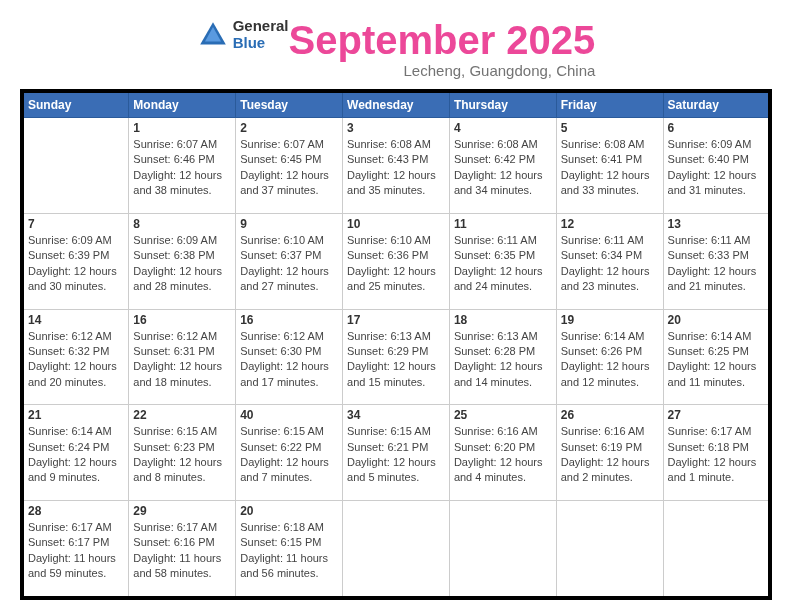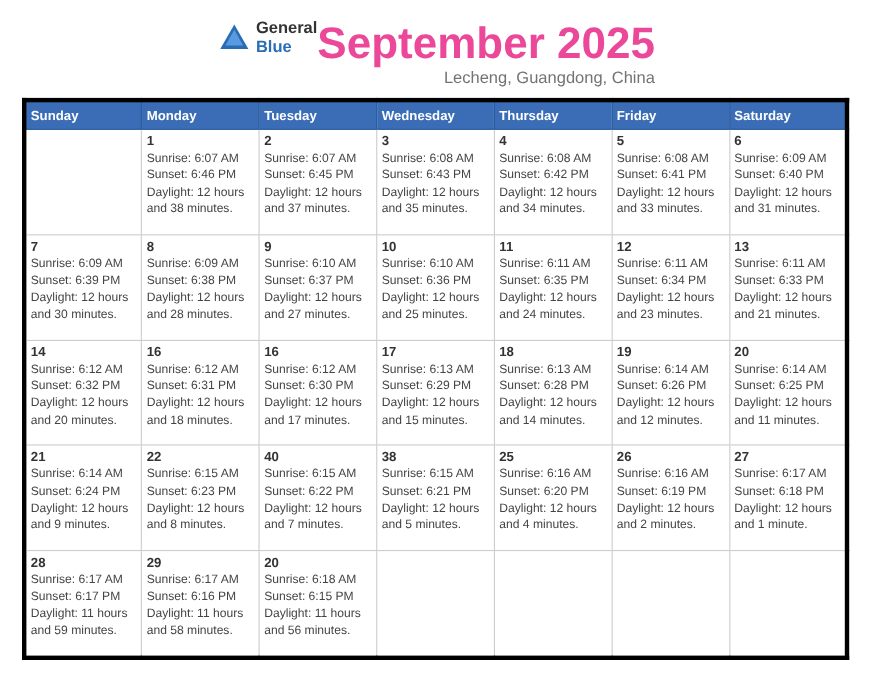--- a/index.html
+++ b/index.html
@@ -298,21 +298,21 @@
 and 8 minutes.</div>
           </td>
           <td>
             <span class="day-num">40</span>
             <div class="day-info" style="white-space: pre-line;">Sunrise: 6:15 AM
 Sunset: 6:22 PM
 Daylight: 12 hours
 and 7 minutes.</div>
           </td>
           <td>
-            <span class="day-num">38</span>
+            <span class="day-num">34</span>
             <div class="day-info" style="white-space: pre-line;">Sunrise: 6:15 AM
 Sunset: 6:21 PM
 Daylight: 12 hours
 and 5 minutes.</div>
           </td>
           <td>
             <span class="day-num">25</span>
             <div class="day-info" style="white-space: pre-line;">Sunrise: 6:16 AM
 Sunset: 6:20 PM
 Daylight: 12 hours

